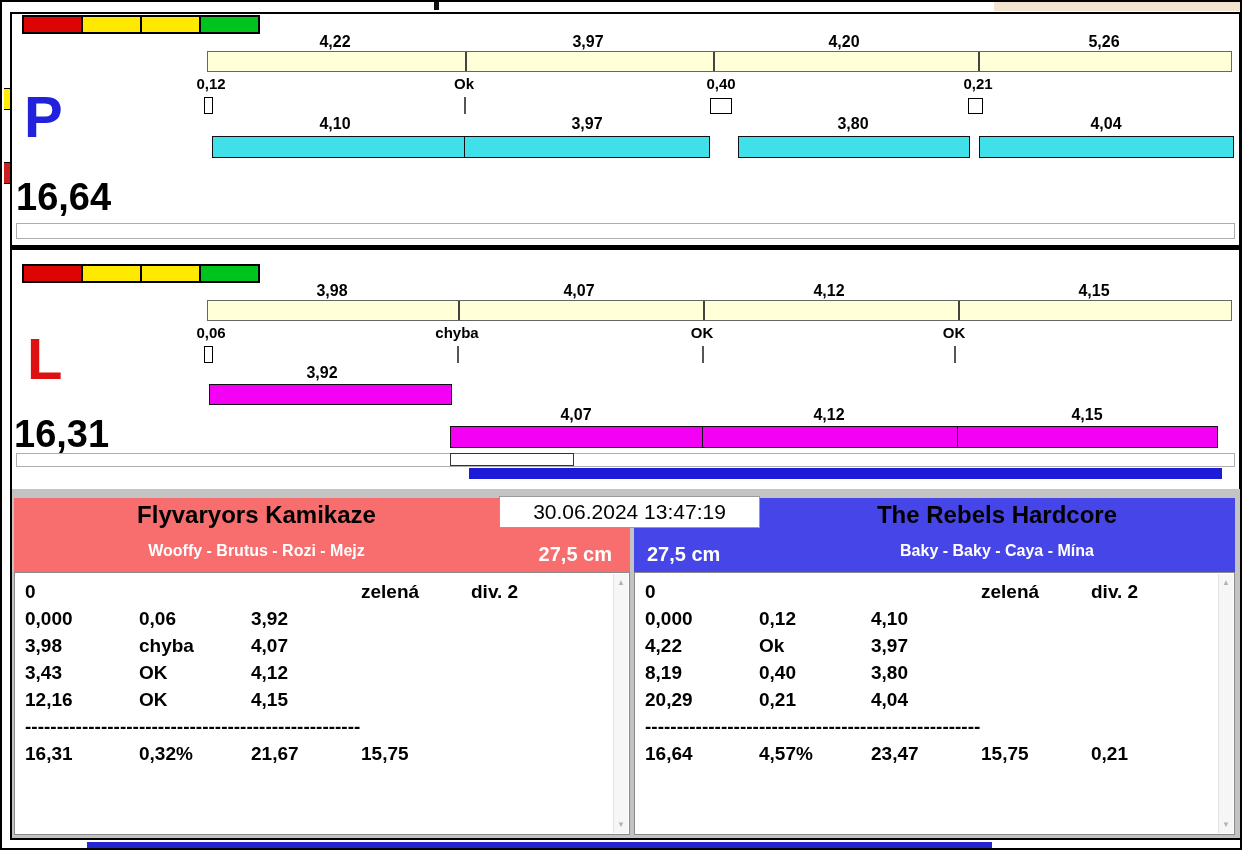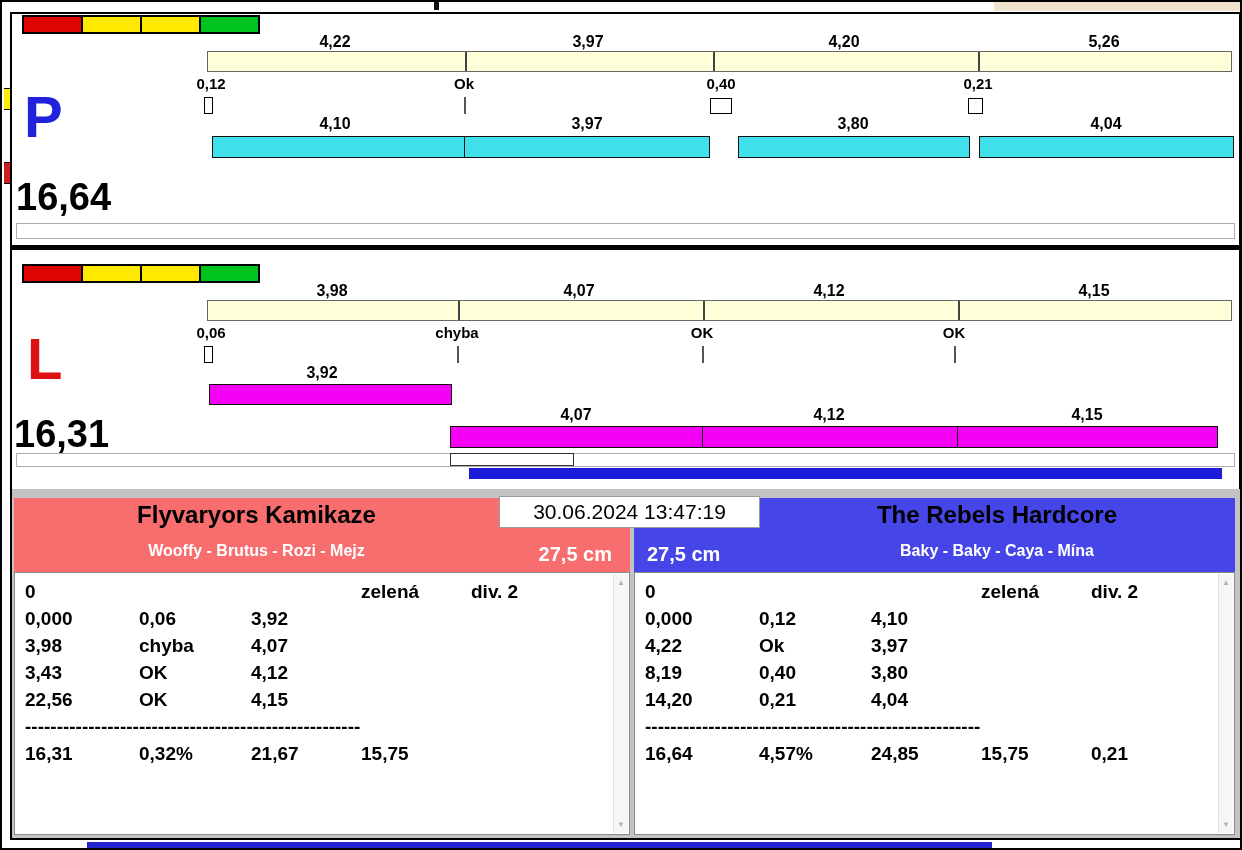--- a/index.html
+++ b/index.html
@@ -210,21 +210,21 @@
         <span class="cell c0">3,98</span>
         <span class="cell c1">chyba</span>
         <span class="cell c2">4,07</span>
       </div>
       <div class="trow" style="top:89px">
         <span class="cell c0">3,43</span>
         <span class="cell c1">OK</span>
         <span class="cell c2">4,12</span>
       </div>
       <div class="trow" style="top:116px">
-        <span class="cell c0">22,56</span>
+        <span class="cell c0">12,16</span>
         <span class="cell c1">OK</span>
         <span class="cell c2">4,15</span>
       </div>
       <div class="sep">-----------------------------------------------------</div>
       <div class="trow" style="top:170px">
         <span class="cell c0">16,31</span>
         <span class="cell c1">0,32%</span>
         <span class="cell c2">21,67</span>
         <span class="cell c3">15,75</span>
       </div>
@@ -249,29 +249,29 @@
         <span class="cell c0">4,22</span>
         <span class="cell c1">Ok</span>
         <span class="cell c2">3,97</span>
       </div>
       <div class="trow" style="top:89px">
         <span class="cell c0">8,19</span>
         <span class="cell c1">0,40</span>
         <span class="cell c2">3,80</span>
       </div>
       <div class="trow" style="top:116px">
-        <span class="cell c0">14,20</span>
+        <span class="cell c0">20,29</span>
         <span class="cell c1">0,21</span>
         <span class="cell c2">4,04</span>
       </div>
       <div class="sep">-----------------------------------------------------</div>
       <div class="trow" style="top:170px">
         <span class="cell c0">16,64</span>
         <span class="cell c1">4,57%</span>
-        <span class="cell c2">24,85</span>
+        <span class="cell c2">23,47</span>
         <span class="cell c3">15,75</span>
         <span class="cell c4">0,21</span>
       </div>
       <div class="scrollbar">
         <span class="sb-arrow sb-up">▲</span>
         <span class="sb-arrow sb-dn">▼</span>
       </div>
     </div>
   </section>
 

